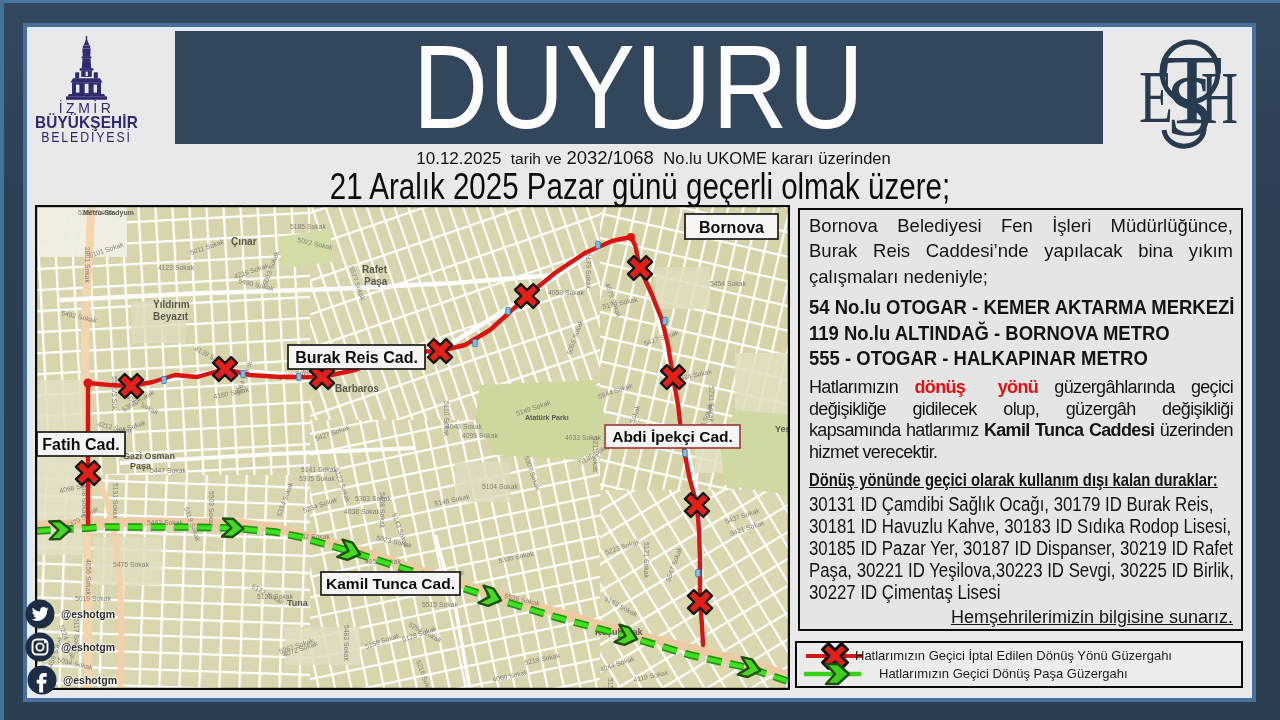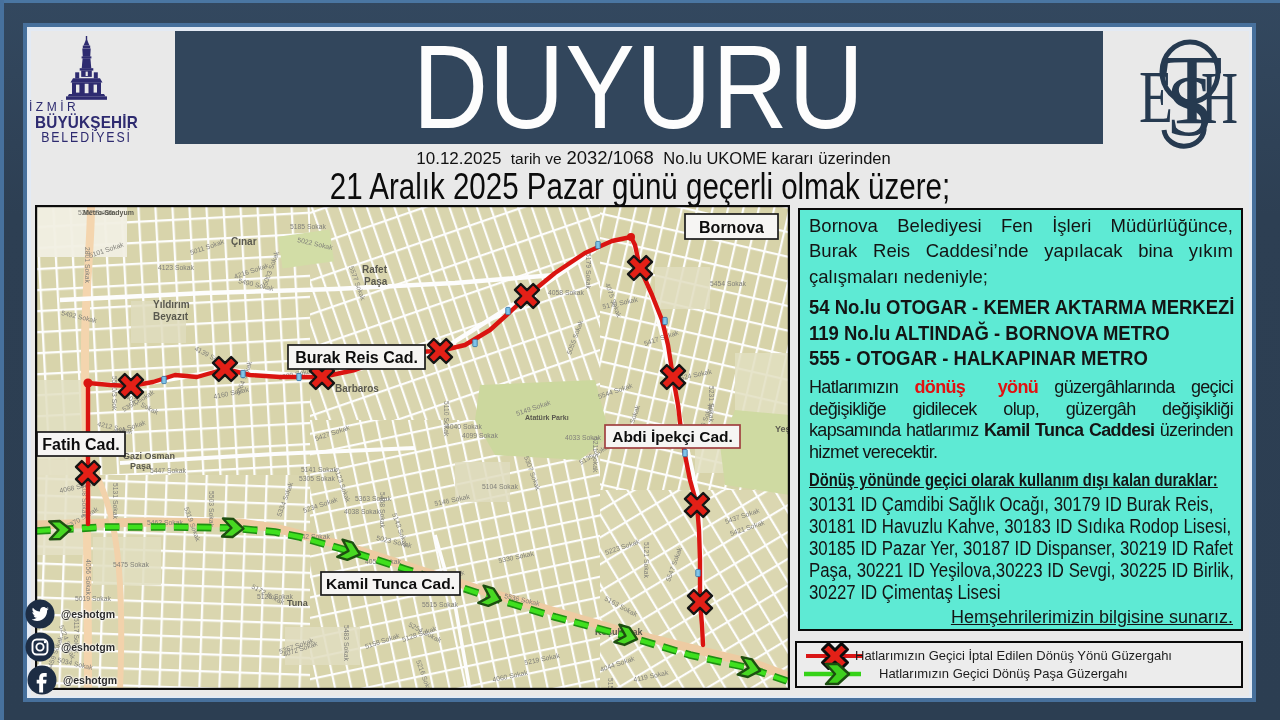--- a/index.html
+++ b/index.html
@@ -47,22 +47,22 @@
     <rect x="31" y="66.4" width="41" height="3.4"></rect>
   </g>
   <g fill="#e9e9e9">
     <rect x="41" y="54.6" width="3.4" height="8"></rect>
     <rect x="58.6" y="54.6" width="3.4" height="8"></rect>
     <rect x="49.7" y="53.8" width="3.8" height="9.4"></rect>
     <rect x="50.6" y="41.6" width="2.2" height="4.4"></rect>
   </g>
 </svg>
 
-<div class="abs" style="left:29px;top:100px;width:115px;color:#2e2b70;
-     font-size:12px;letter-spacing:3.5px;font-weight:400;">İZMİR</div>
+<div class="abs" style="left:29px;top:100px;width:115px;text-align:center;color:#2e2b70;
+     font-size:14px;letter-spacing:3.5px;font-weight:400;">İZMİR</div>
 <div class="abs" style="left:24px;top:112.5px;width:125px;text-align:center;color:#2e2b70;
      font-size:17px;letter-spacing:0.2px;font-weight:700;transform:scaleX(0.9);transform-origin:62.5px 0;">BÜYÜKŞEHİR</div>
 <div class="abs" style="left:24px;top:128.5px;width:125px;text-align:center;color:#2e2b70;
      font-size:14.5px;letter-spacing:2.2px;font-weight:400;transform:scaleX(0.85);transform-origin:62.5px 0;">BELEDİYESİ</div>
 
 <svg class="abs" style="left:1130px;top:32px;" width="115" height="118" viewBox="0 0 115 118">
   <g fill="none" stroke="#263a50">
     <ellipse cx="60" cy="40" rx="28" ry="30" stroke-width="5"></ellipse>
     <path d="M74,94 a20,18 0 1 1 -40,4" stroke-width="5"></path>
   </g>
@@ -344,21 +344,21 @@
     </g>
 
 <g>
       <rect x="286" y="367" width="139" height="23" fill="#f6f5f3" stroke="#1a1a1a" stroke-width="1.7"></rect>
       <text x="355.5" y="383.5" text-anchor="middle" font-size="15.5px" font-weight="700" fill="#0d0d0d">Kamil Tunca Cad.</text>
     </g>
 
 <rect x="1" y="1" width="753" height="483" fill="none" stroke="#0c0c0c" stroke-width="2.4"></rect>
 </svg>
 
-<div class="abs" style="left:798px;top:208px;width:441px;height:419px;background:#5eead4;
+<div class="abs" style="left:798px;top:208px;width:441px;height:419px;background:#e5e5e5;
      border:2px solid #0a0a0a;color:#141414;overflow:hidden;">
 
   <div style="margin:3px 8px 0 9px;font-size:18.5px;line-height:25.3px;text-align:justify;">Bornova&nbsp; Belediyesi&nbsp; Fen&nbsp; İşleri&nbsp; Müdürlüğünce, Burak&nbsp; Reis&nbsp; Caddesi’nde&nbsp; yapılacak&nbsp; bina&nbsp; yıkım çalışmaları nedeniyle;</div>
 
   <div style="margin:6px 0 0 9px;font-size:20px;line-height:25.8px;font-weight:700;white-space:nowrap;transform:scaleX(0.925);transform-origin:0 0;">54 No.lu OTOGAR - KEMER AKTARMA MERKEZİ<br>119 No.lu ALTINDAĞ - BORNOVA METRO<br>555 - OTOGAR - HALKAPINAR METRO</div>
 
   <div style="margin:5px 8px 0 9px;font-size:18px;line-height:21.6px;letter-spacing:-0.65px;text-align:justify;">Hatlarımızın <b style="color:#e21010;">dönüş&nbsp; yönü</b> güzergâhlarında geçici değişikliğe&nbsp; gidilecek&nbsp; olup,&nbsp; güzergâh&nbsp; değişikliği kapsamında hatlarımız <b>Kamil Tunca Caddesi</b> üzerinden hizmet verecektir.</div>
 
   <div style="margin:5px 0 0 9px;font-size:18.5px;font-weight:700;text-decoration:underline;white-space:nowrap;transform:scaleX(0.80);transform-origin:0 0;">Dönüş yönünde geçici olarak kullanım dışı kalan duraklar:</div>
 

